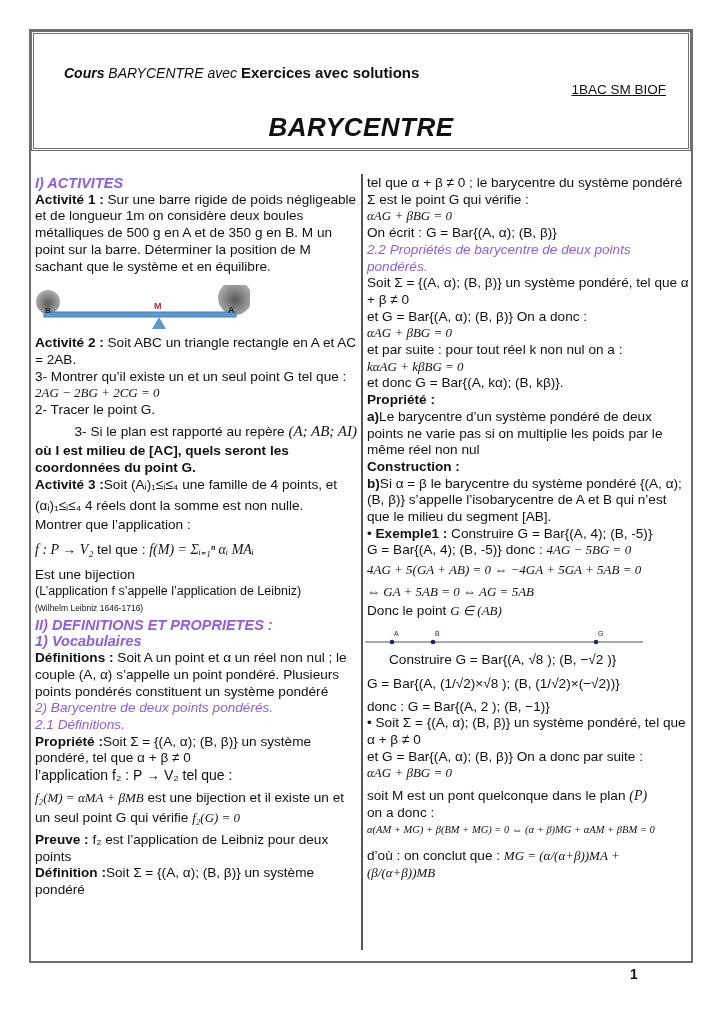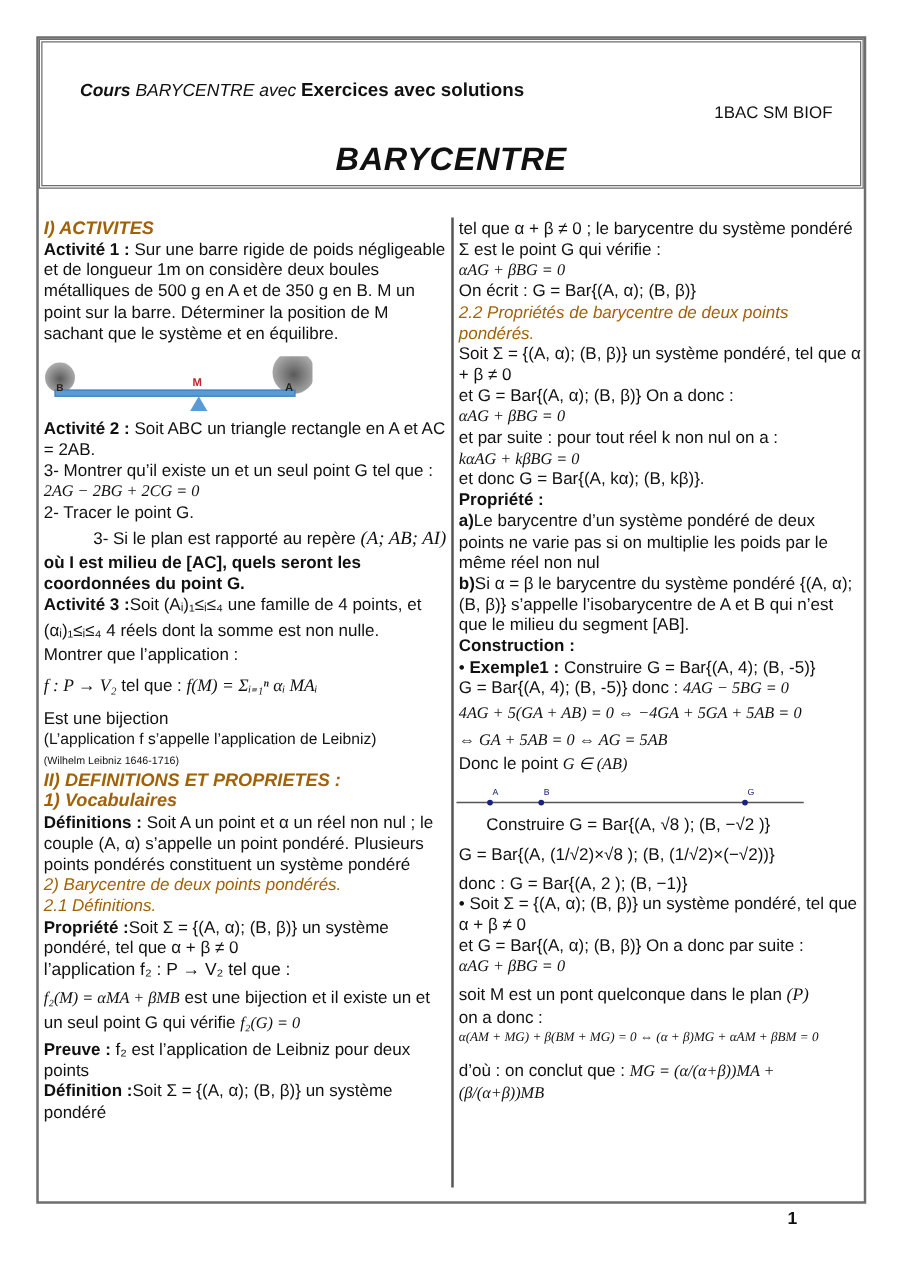--- a/index.html
+++ b/index.html
@@ -6,28 +6,28 @@
   body { width: 724px; height: 1023px; position: relative; overflow: hidden;
          font-family: "Liberation Sans", sans-serif; color: #111; }
   .frame { position: absolute; left: 29px; top: 29px; width: 664px; height: 934px;
            border: 2px solid #6e6e6e; box-sizing: border-box; }
   .header { position: absolute; left: 31px; top: 31px; width: 660px; height: 120px;
             border: 3px double #6e6e6e; box-sizing: border-box; }
   .header .line1 { position: absolute; left: 30px; top: 30px; font-size: 14px; }
   .header .line1 .b { font-weight: bold; font-style: italic; }
   .header .line1 .i { font-style: italic; }
   .header .line1 .bb { font-weight: bold; font-size: 15px; }
-  .header .cls { position: absolute; right: 22px; top: 48px; font-size: 13.5px; }
+  .header .cls { position: absolute; right: 22px; top: 48px; font-size: 13.5px; text-decoration: underline; }
   .header .title { position: absolute; left: 0; right: 0; top: 78px; text-align: center;
                    font-size: 26px; font-weight: bold; font-style: italic; letter-spacing: 0.5px; }
   .col { position: absolute; top: 175px; font-size: 13.6px; line-height: 16.7px; }
   .col.left { left: 35px; width: 322px; }
   .col.right { left: 367px; width: 322px; }
   .divider { position: absolute; left: 361px; top: 174px; width: 2px; height: 776px; background: #555; }
-  .red { color: #a16207; }
+  .red { color: #8b5cf6; }
   .h1 { font-weight: bold; font-style: italic; font-size: 14.5px; }
   .h2 { font-style: italic; }
   .b { font-weight: bold; }
   .small { font-size: 12.5px; }
   .tiny { font-size: 8.5px; }
   .formula { font-family: "Liberation Serif", serif; font-style: italic; font-size: 13px; }
   .p { margin: 0; }
   .pagenum { position: absolute; left: 630px; top: 966px; font-size: 14px; font-weight: bold; }
   svg { display: block; }
 </style>
@@ -125,24 +125,24 @@
   <p class="p">Soit Σ = {(A, α); (B, β)} un système pondéré, tel que α + β ≠ 0</p>
   <p class="p">et G = Bar{(A, α); (B, β)} On a donc :</p>
   <p class="p formula">αAG + βBG = 0</p>
   <p class="p">et par suite : pour tout réel k non nul on a :</p>
   <p class="p formula">kαAG + kβBG = 0</p>
   <p class="p">et donc G = Bar{(A, kα); (B, kβ)}.</p>
   <p class="p b">Propriété :</p>
   <p class="p">
     <span class="b">a)</span><span>Le barycentre d’un système pondéré de deux points ne varie pas si on multiplie les poids par le même réel non nul</span>
   </p>
+  <p class="p b">Construction :</p>
   <p class="p">
     <span class="b">b)</span><span>Si α = β le barycentre du système pondéré {(A, α); (B, β)} s’appelle l’isobarycentre de A et B qui n’est que le milieu du segment [AB].</span>
   </p>
-  <p class="p b">Construction :</p>
   <p class="p">
     <span>• </span><span class="b">Exemple1 :</span><span> Construire G = Bar{(A, 4); (B, -5)}</span>
   </p>
   <p class="p">
     <span>G = Bar{(A, 4); (B, -5)} donc : </span><span class="formula">4AG − 5BG = 0</span>
   </p>
   <p class="p formula" style="line-height:22px;">4AG + 5(GA + AB) = 0 ⇔ −4GA + 5GA + 5AB = 0</p>
   <p class="p formula" style="line-height:22px;">⇔ GA + 5AB = 0 ⇔ AG = 5AB</p>
   <p class="p">
     <span>Donc le point </span><span class="formula">G ∈ (AB)</span>

